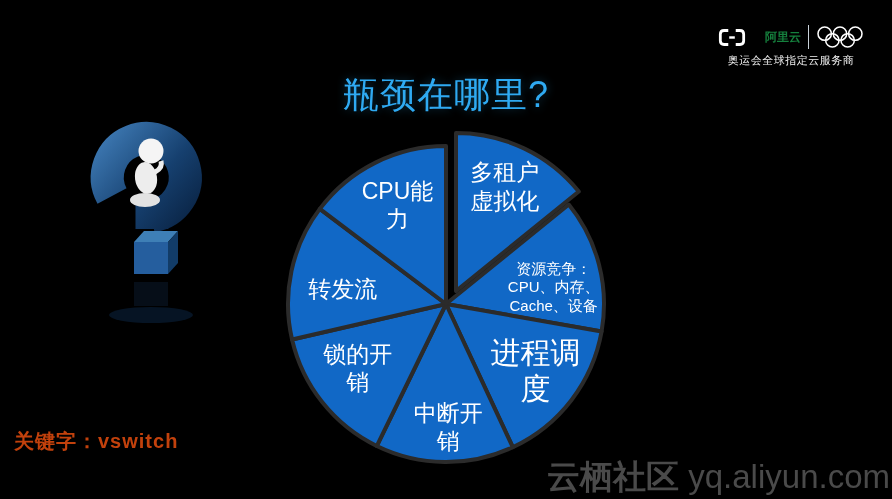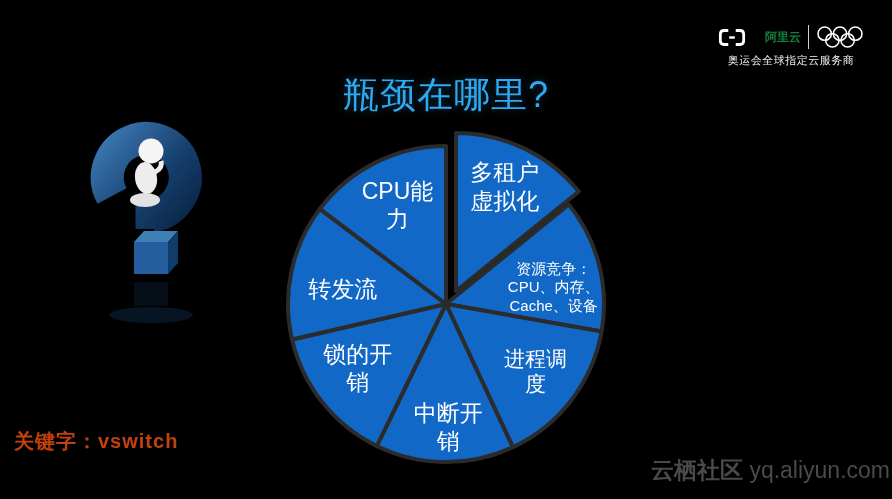--- a/index.html
+++ b/index.html
@@ -24,21 +24,21 @@
   #pie-svg{position:absolute;left:0;top:0;}
   #pie-labels{position:absolute;left:0;top:0;width:100%;height:100%;}
   #pie-labels .pie-label{position:absolute;transform:translate(-50%,-50%);
         color:#fff;text-align:center;line-height:1.22;white-space:nowrap;}
 
   #qmark{position:absolute;left:58px;top:102px;}
 
   #keyword{position:absolute;left:14px;top:428px;font-size:20px;font-weight:700;
            color:#c2410c;letter-spacing:1px;}
 
-  #watermark{position:absolute;right:2px;top:455px;font-size:23px;color:#4a4a4a;}
+  #watermark{position:absolute;right:2px;top:455px;font-size:33px;color:#4a4a4a;}
   #watermark .site{font-weight:700;}
 </style>
 </head>
 <body>
 
 <div class="slide">
 
   <div id="title">瓶颈在哪里?</div>
 
   <div id="logo">
@@ -101,21 +101,21 @@
     <div id="pie-labels">
         <div class="pie-label" style="left: 224.745px; top: 64.4665px; font-size: 23px;">
           <span style="display: block;">多租户</span>
           <span style="display: block;">虚拟化</span>
         </div>
         <div class="pie-label" style="left: 273.678px; top: 164.946px; font-size: 15px;">
           <span style="display: block;">资源竞争：</span>
           <span style="display: block;">CPU、内存、</span>
           <span style="display: block;">Cache、设备</span>
         </div>
-        <div class="pie-label" style="left: 255.591px; top: 249.512px; font-size: 21px;">
+        <div class="pie-label" style="left: 255.591px; top: 249.512px; font-size: 30px;">
           <span style="display: block;">进程调</span>
           <span style="display: block;">度</span>
         </div>
         <div class="pie-label" style="left: 168.151px; top: 305.221px; font-size: 23px;">
           <span style="display: block;">中断开</span>
           <span style="display: block;">销</span>
         </div>
         <div class="pie-label" style="left: 77.801px; top: 246.08px; font-size: 23px;">
           <span style="display: block;">锁的开</span>
           <span style="display: block;">销</span>

